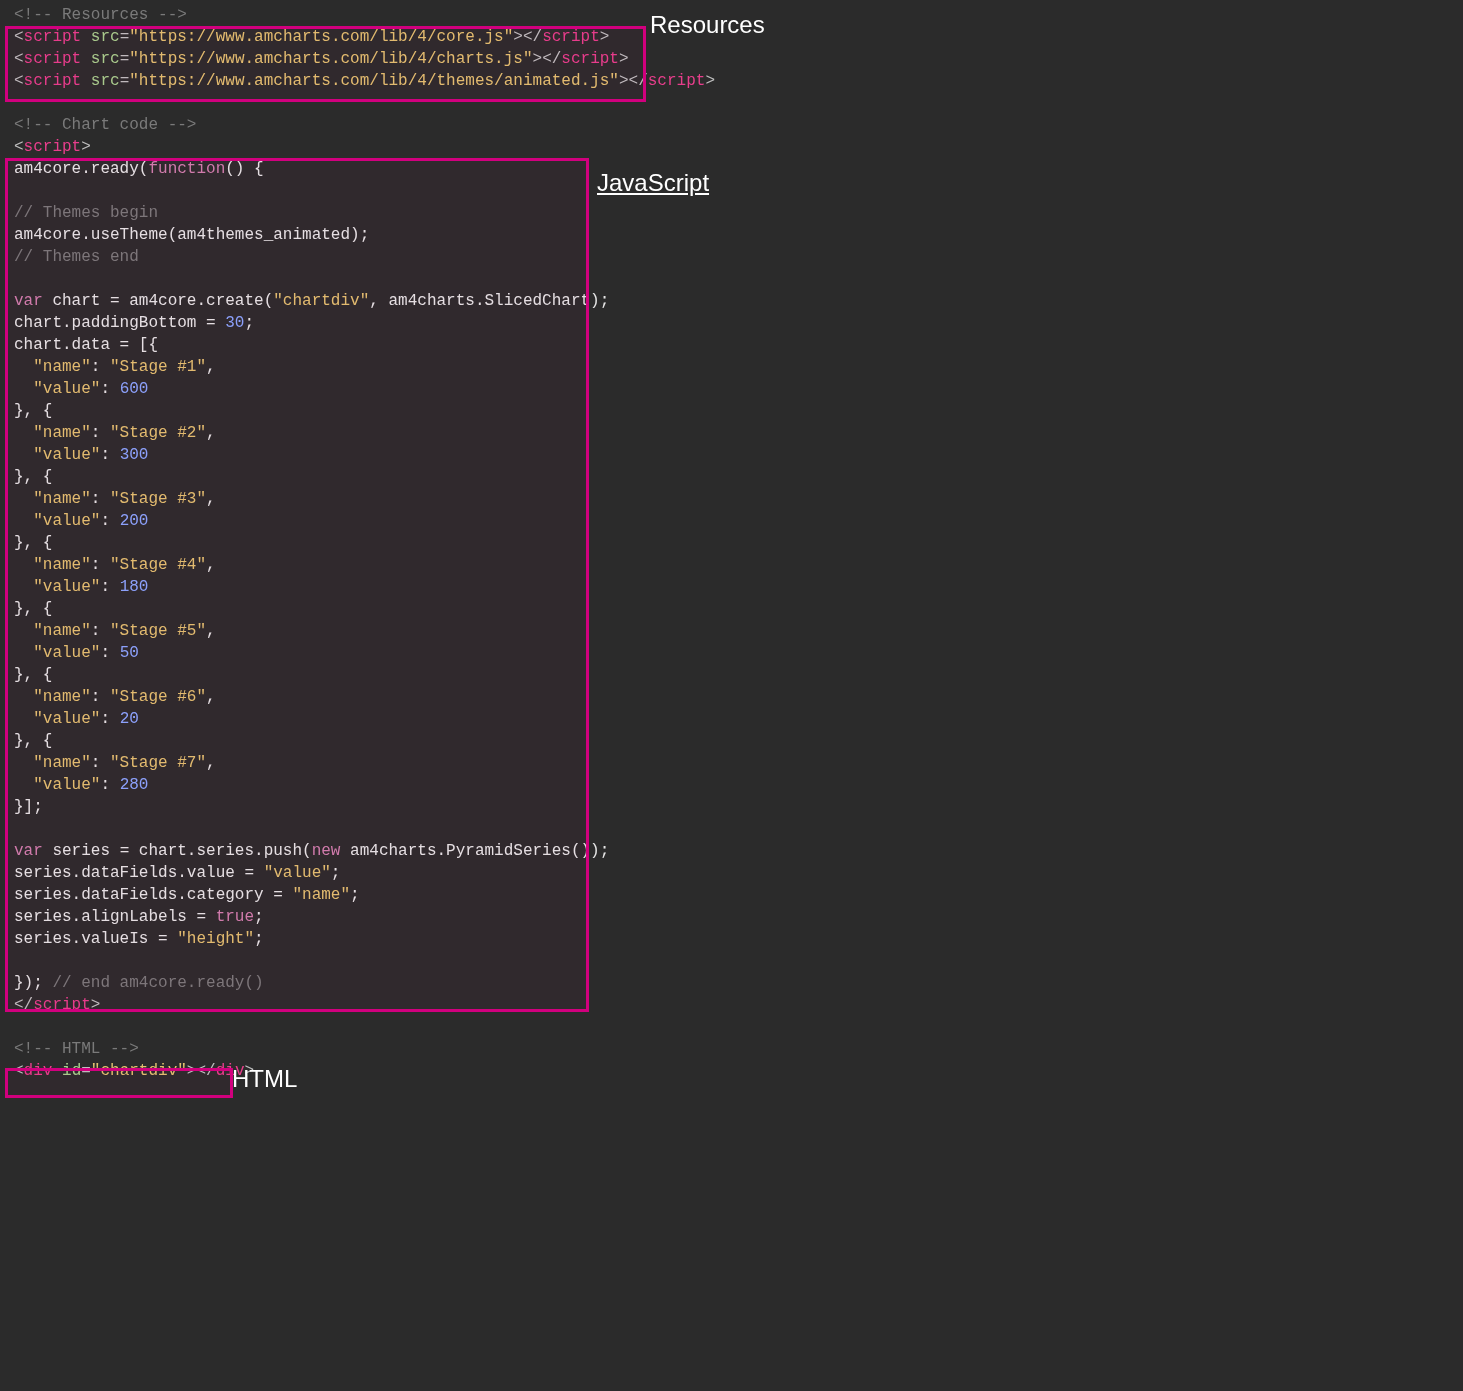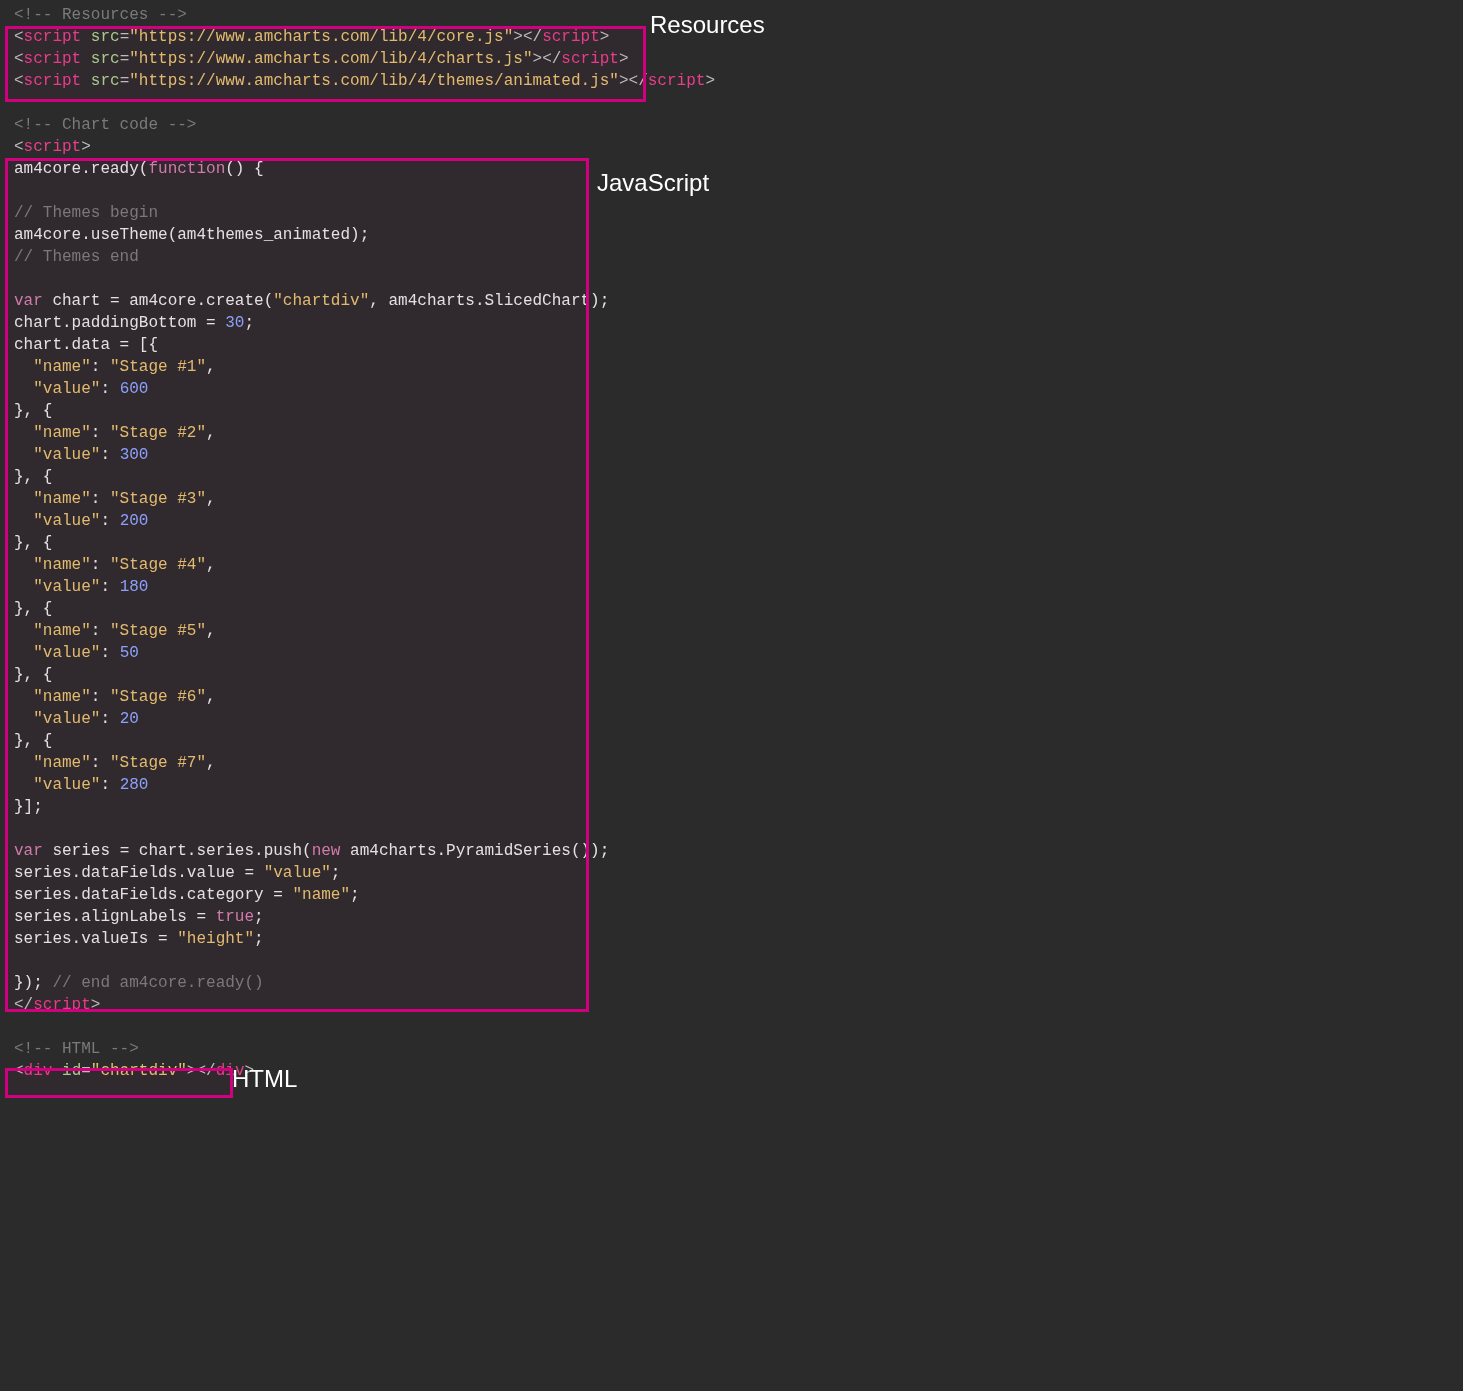--- a/index.html
+++ b/index.html
@@ -102,16 +102,16 @@
 
 <span class="com">&lt;!-- HTML --&gt;</span>
 <span><span class="punct">&lt;</span><span class="tag">div</span> <span class="attr">id</span><span class="punct">=</span><span class="str">"chartdiv"</span><span class="punct">&gt;</span><span class="punct">&lt;/</span><span class="tag">div</span><span class="punct">&gt;</span></span>
 </pre>
 
   <div class="hl-box" style="left:5px; top:26px; width:635px; height:70px;"></div>
   <div class="hl-box" style="left:5px; top:158px; width:578px; height:848px;"></div>
   <div class="hl-box" style="left:5px; top:1068px; width:222px; height:24px;"></div>
 
   <div class="label" style="left:650px; top:14px;">Resources</div>
-  <div class="label" style="left:597px; top:172px;">JavaScript</div>
+  <div class="label" style="left:597px; top:172px;text-decoration:underline;">JavaScript</div>
   <div class="label" style="left:232px; top:1068px;">HTML</div>
 
 </div>
 
 </body></html>

